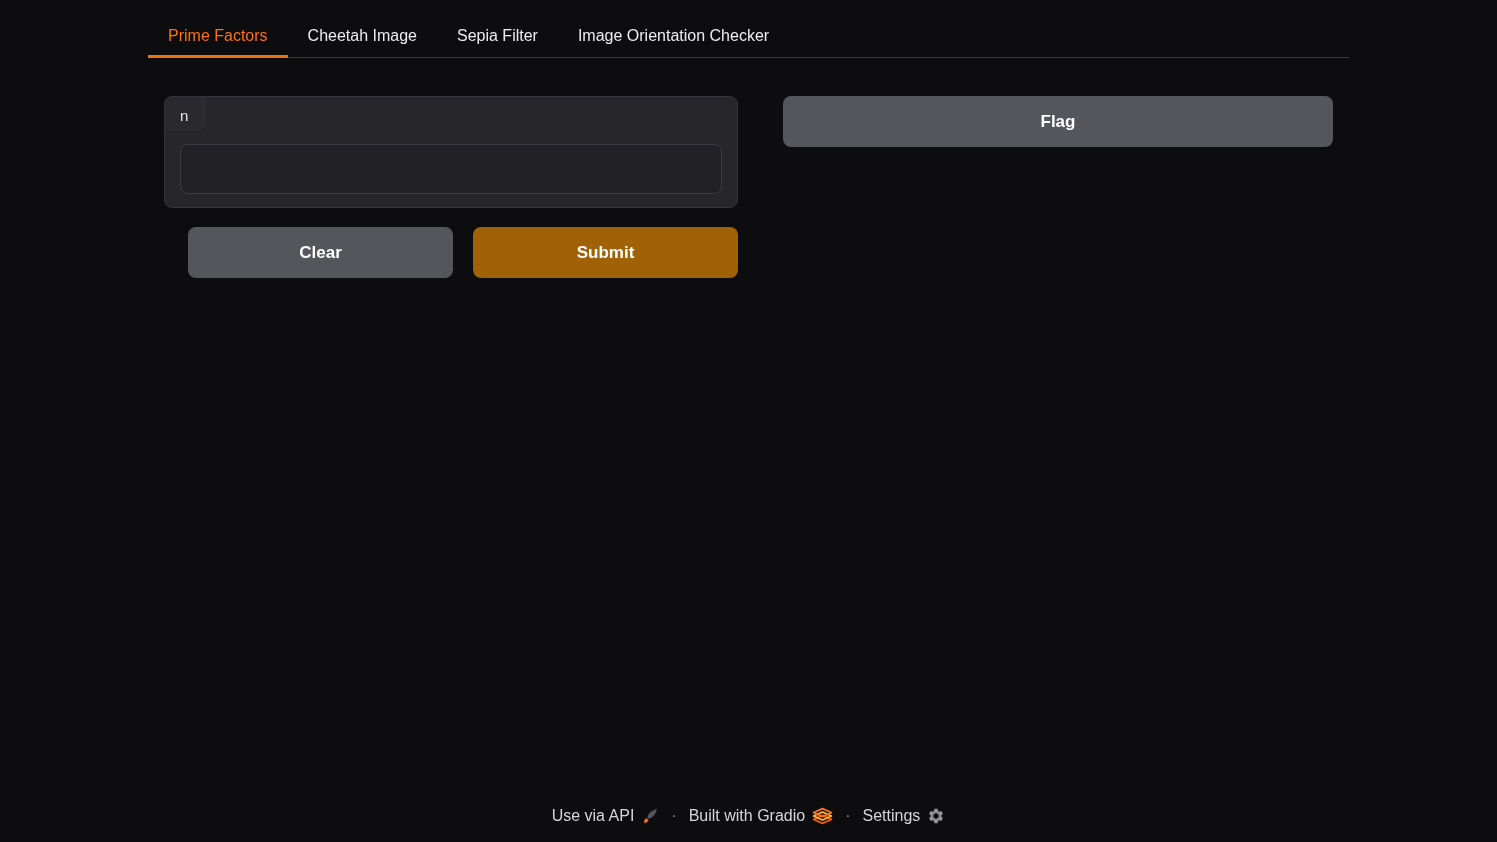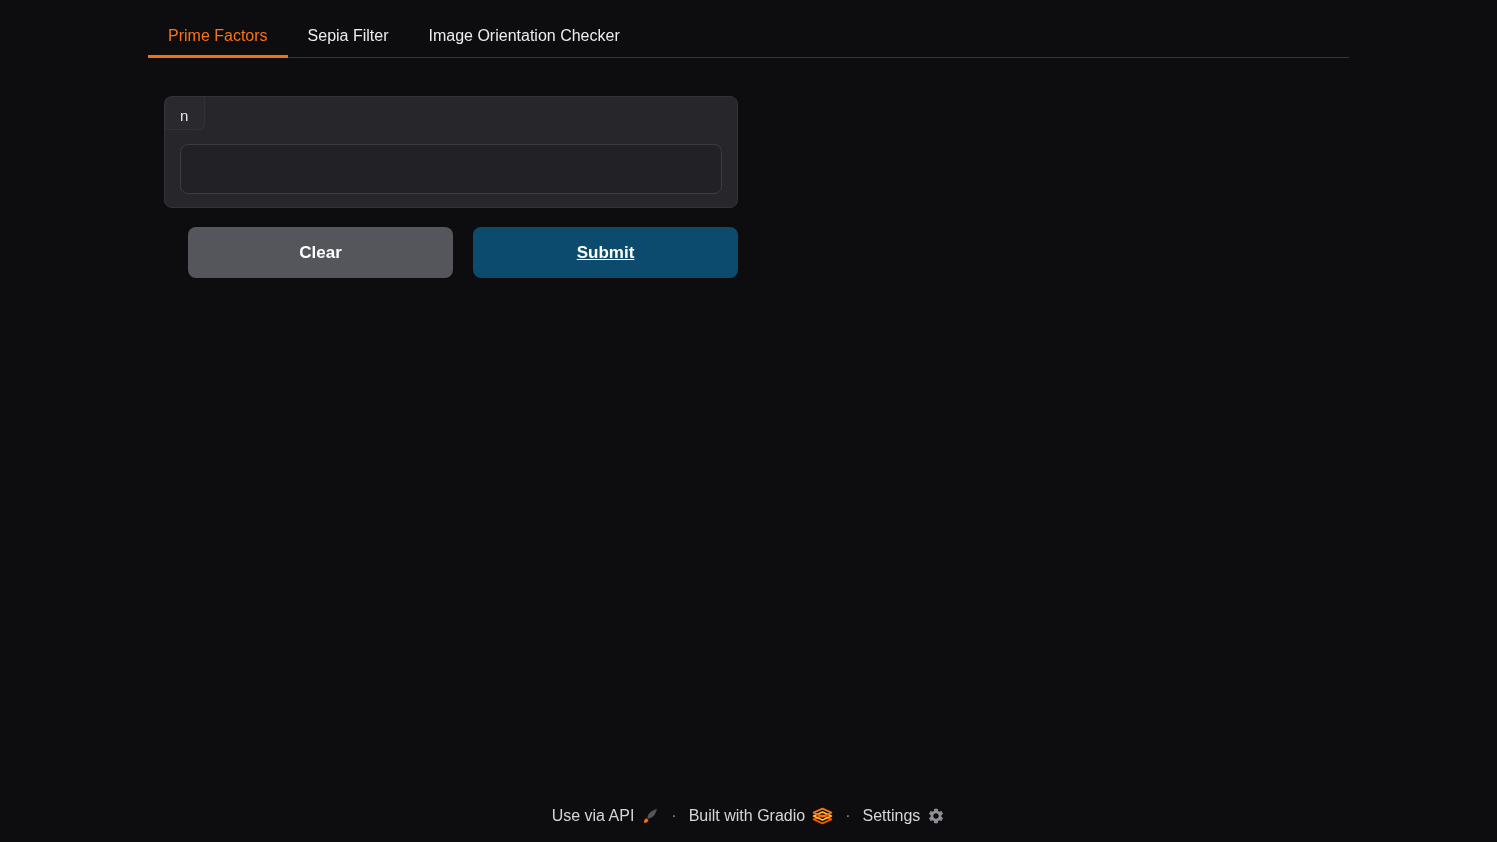--- a/index.html
+++ b/index.html
@@ -85,21 +85,21 @@
     height: 51px;
     border: none;
     border-radius: 8px;
     font-family: inherit;
     font-size: 17px;
     font-weight: bold;
     color: #ffffff;
     cursor: pointer;
   }
   .btn-secondary { background: #55555c; }
-  .btn-primary   { background: #0c4a6e; text-decoration: underline; }
+  .btn-primary   { background: #a16207; }
 
   
   .footer {
     margin-top: auto;
     display: flex;
     justify-content: center;
     align-items: center;
     gap: 12px;
     padding-bottom: 25px;
     font-size: 16px;
@@ -116,39 +116,43 @@
   .footer-sep { color: #8b8b92; font-size: 16px; }
   .icon { display: inline-flex; align-items: center; }
 </style>
 </head>
 <body>
 
 <div class="app">
 
   <div class="tab-nav">
     <button class="tab-button selected">Prime Factors</button>
+    <button class="tab-button">Cheetah Image</button>
     <button class="tab-button">Sepia Filter</button>
     <button class="tab-button">Image Orientation Checker</button>
   </div>
 
   <div class="tabitem">
     <div class="main-row">
 
       <div class="col">
         <div class="panel">
           <span class="block-label">n</span>
           <textarea style=""></textarea>
         </div>
         <div class="btn-row">
           <button class="btn btn-secondary">Clear</button>
           <button class="btn btn-primary">Submit</button>
         </div>
       </div>
 
       <div class="col">
+        <div class="btn-row">
+          <button class="btn btn-secondary">Flag</button>
+        </div>
       </div>
 
     </div>
   </div>
 
   <div class="footer">
     <a class="footer-link">
       <span>Use via API</span>
       <span class="icon">
         <svg width="18" height="18" viewBox="0 0 24 24">

